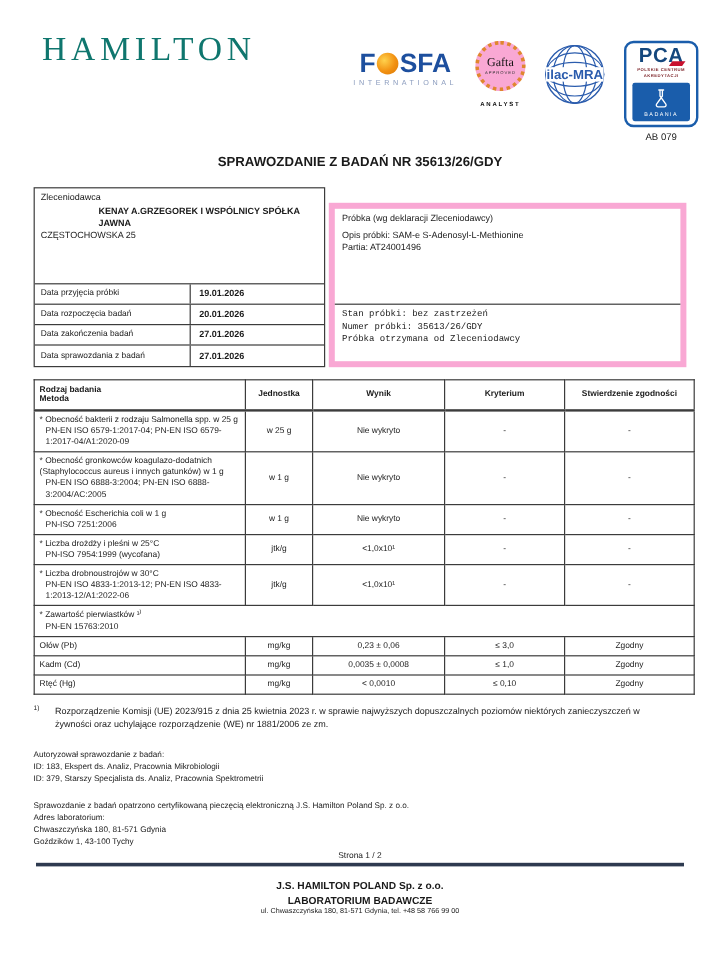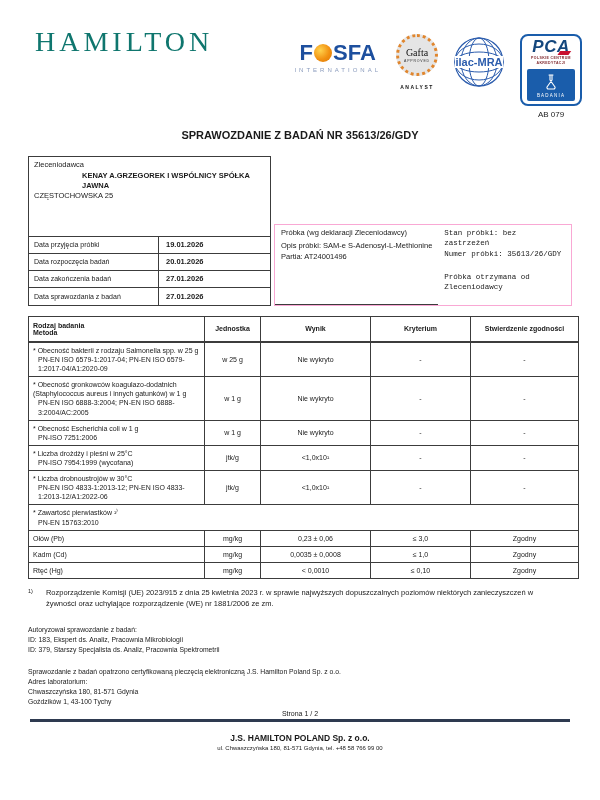--- a/index.html
+++ b/index.html
@@ -21,47 +21,47 @@
   .jsh-letters { font-family:"Liberation Serif", serif; color:#fff; font-size:28px; letter-spacing:-3px; padding-right:3px; }
   .brand-name { font-family:"Liberation Serif", serif; font-size:28px; color:#0f766e; letter-spacing:4px; }
   .certs { display:flex; align-items:flex-start; gap:15px; margin-top:12px; }
   
   .fosfa { display:flex; flex-direction:column; align-items:center; margin-top:8px; }
   .fosfa-word { font-size:22px; font-weight:bold; color:#1d4f9e; display:flex; align-items:center; line-height:1; }
   .globe { width:18px; height:18px; border-radius:50%; background:radial-gradient(circle at 35% 35%, #ffd24d 0%, #f29111 55%, #d97706 100%); margin:0 1px; }
   .fosfa-sub { font-size:6px; letter-spacing:3px; color:#8a9bbd; margin-top:3px; }
   
   .gafta { display:flex; flex-direction:column; align-items:center; }
-  .gafta-circle { width:42px; height:42px; border-radius:50%; border:3px dotted #e0862e; display:flex; flex-direction:column; align-items:center; justify-content:center; background:#e5e5e5; }
+  .gafta-circle { width:42px; height:42px; border-radius:50%; border:3px dotted #e0862e; display:flex; flex-direction:column; align-items:center; justify-content:center; background:#f9a8d4; }
   .gafta-name { font-family:"Liberation Serif", serif; font-size:10px; color:#111; }
   .gafta-approved { font-size:3.5px; letter-spacing:.8px; color:#333; margin-top:1px; }
   .gafta-analyst { font-size:5px; font-weight:bold; letter-spacing:1.5px; margin-top:8px; color:#111; }
   
   .ilac { margin-top:2px; }
   
   .pca { display:flex; flex-direction:column; align-items:center; }
   .pca-box { width:62px; border:2px solid #1a5dab; border-radius:8px; background:#fff; display:flex; flex-direction:column; align-items:center; padding:2px 3px 3px; }
-  .pca-word { font-size:17px; font-weight:bold; color:#14477d; position:relative; line-height:1; letter-spacing:.5px;font-style:italic; }
+  .pca-word { font-size:17px; font-weight:bold; color:#14477d; position:relative; line-height:1; letter-spacing:.5px; }
   .pca-red { position:absolute; right:0px; bottom:1px; width:11px; height:3.5px; background:#c8102e; transform:skewX(-35deg); }
   .pca-sub { font-size:3.5px; color:#7a1f24; font-weight:bold; text-align:center; line-height:1.5; letter-spacing:.4px; margin-top:1px; }
   .pca-badge { margin-top:2px; width:48px; background:#1a5dab; border-radius:2px; display:flex; flex-direction:column; align-items:center; padding:4px 0 3px; }
   .pca-badge-label { color:#fff; font-size:4.5px; letter-spacing:1.2px; margin-top:2px; }
   .ab-number { font-size:8px; margin-top:4px; color:#222; }
   
   .report-title { text-align:center; font-weight:bold; font-size:11px; margin-top:10px; }
   
   .info-wrap { display:flex; gap:3px; margin:15px 28px 0; align-items:flex-end; }
   .left-box { width:243px; border:1px solid #3c3c3c; }
   .client-cell { height:80px; border-bottom:1px solid #3c3c3c; padding:3px 5px; font-size:7.5px; line-height:1.35; }
   .client-name { font-weight:bold; margin-top:1px;padding-left:48px; }
   .date-row { display:flex; height:17px; border-bottom:1px solid #3c3c3c; font-size:7px; align-items:stretch; }
   .date-row:last-child { border-bottom:none; }
   .date-label { width:130px; padding-left:5px; border-right:1px solid #3c3c3c; display:flex; align-items:center; }
   .date-value { font-weight:bold; padding-left:7px; font-size:7.5px; display:flex; align-items:center; }
-  .right-box { flex:1; border:1px solid #f9a8d4; display:flex; flex-direction:row; }
+  .right-box { flex:1; border:5px solid #f9a8d4; display:flex; flex-direction:column; }
   .sample-top { height:80px; border-bottom:1px solid #3c3c3c; padding:3px 6px; font-size:7.5px; line-height:1.4; }
   .sample-top .spaced { margin-top:3px; }
   .sample-bottom { flex:1; padding:3px 6px; font-size:7.5px; line-height:1.4; display:flex; flex-direction:column;font-family:Liberation Mono, monospace; }
   .sample-received { margin-top:auto; margin-bottom:9px; }
   
   .results { margin:10px 28px 0; }
   table { width:550px; border-collapse:collapse; table-layout:fixed; }
   th, td { border:1px solid #3c3c3c; font-size:7px; padding:2px 4px; vertical-align:middle; }
   thead th { border-bottom:2px solid #3c3c3c; height:26px; font-size:7px; }
   .c1 { width:176px; } .c2 { width:56px; } .c3 { width:110px; } .c4 { width:100px; } .c5 { width:108px; }
@@ -293,16 +293,17 @@
     <div>Sprawozdanie z badań opatrzono certyfikowaną pieczęcią elektroniczną J.S. Hamilton Poland Sp. z o.o.</div>
     <div>Adres laboratorium:</div>
     <div>Chwaszczyńska 180, 81-571 Gdynia</div>
     <div>Goździków 1, 43-100 Tychy</div>
   </div>
 
   <div class="page-num">Strona  1 / 2</div>
   <div class="footer">
     <div class="footer-rule"></div>
     <div class="footer-company">J.S. HAMILTON POLAND Sp. z o.o.</div>
+    <div class="footer-lab">LABORATORIUM BADAWCZE</div>
     <div class="footer-address">ul. Chwaszczyńska 180, 81-571 Gdynia, tel. +48 58 766 99 00</div>
   </div>
 
 </div>
 
 </body></html>

